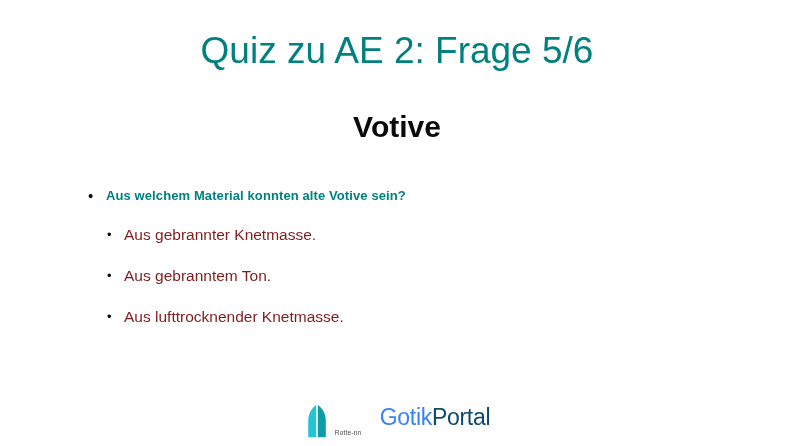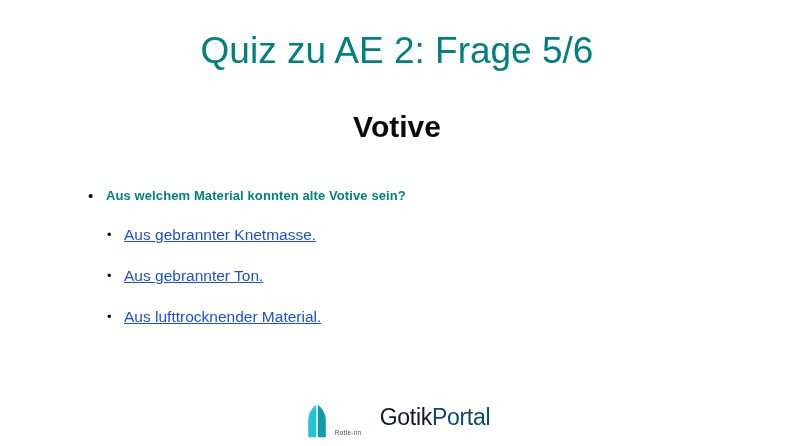--- a/index.html
+++ b/index.html
@@ -99,25 +99,24 @@
 
   .level-1 .bullet-text {
     color: #00807f;
     font-size: 13px;
     font-weight: bold;
     line-height: 20px;
     letter-spacing: 0.1px;
   }
 
   .level-2 .bullet-text {
-    color: #1d4ed8;
+    color: #7f1d1d;
     font-size: 15.5px;
     font-weight: 400;
     line-height: 22px;
-    text-decoration: underline;
   }
 
   
   .logo {
     position: absolute;
     left: 0;
     top: 404px;
     width: 794px;
     display: flex;
     align-items: center;
@@ -144,21 +143,21 @@
   }
 
   .logo-word {
     font-size: 23px;
     line-height: 24px;
     font-weight: 400;
     letter-spacing: -0.3px;
     white-space: nowrap;
   }
 
-  .logo-word .w1 { color: #0f172a; margin-left: 45px; }
+  .logo-word .w1 { color: #3b82f6; margin-left: 45px; }
   .logo-word .w2 { color: #0c4a6e; }
 
   .logo-tagline {
     font-size: 6.5px;
     color: #4a4a50;
     letter-spacing: 0.2px;
     line-height: 8px;
     margin-top: 0px;
     white-space: nowrap;
   }
@@ -179,26 +178,26 @@
       <span class="bullet-text">Aus welchem Material konnten alte Votive sein?</span>
     </div>
 
     <div class="bullet-row level-2">
       <span class="bullet-mark">•</span>
       <span class="bullet-text">Aus gebrannter Knetmasse.</span>
     </div>
 
     <div class="bullet-row level-2">
       <span class="bullet-mark">•</span>
-      <span class="bullet-text">Aus gebrannter Ton.</span>
+      <span class="bullet-text">Aus gebranntem Ton.</span>
     </div>
 
     <div class="bullet-row level-2">
       <span class="bullet-mark">•</span>
-      <span class="bullet-text">Aus lufttrocknender Material.</span>
+      <span class="bullet-text">Aus lufttrocknender Knetmasse.</span>
     </div>
 
   </div>
 
   <div class="logo">
     <div class="logo-inner">
 
       <svg class="logo-mark" viewBox="0 0 26 34">
         <path d="M12.2 0.8 C7.6 4.2 4.2 10.0 4.2 16.6 L4.2 33.2 L12.2 33.2 Z" fill="#23c3d8"></path>
         <path d="M13.8 0.8 C18.4 4.2 21.8 10.0 21.8 16.6 L21.8 33.2 L13.8 33.2 Z" fill="#119aa8"></path>

